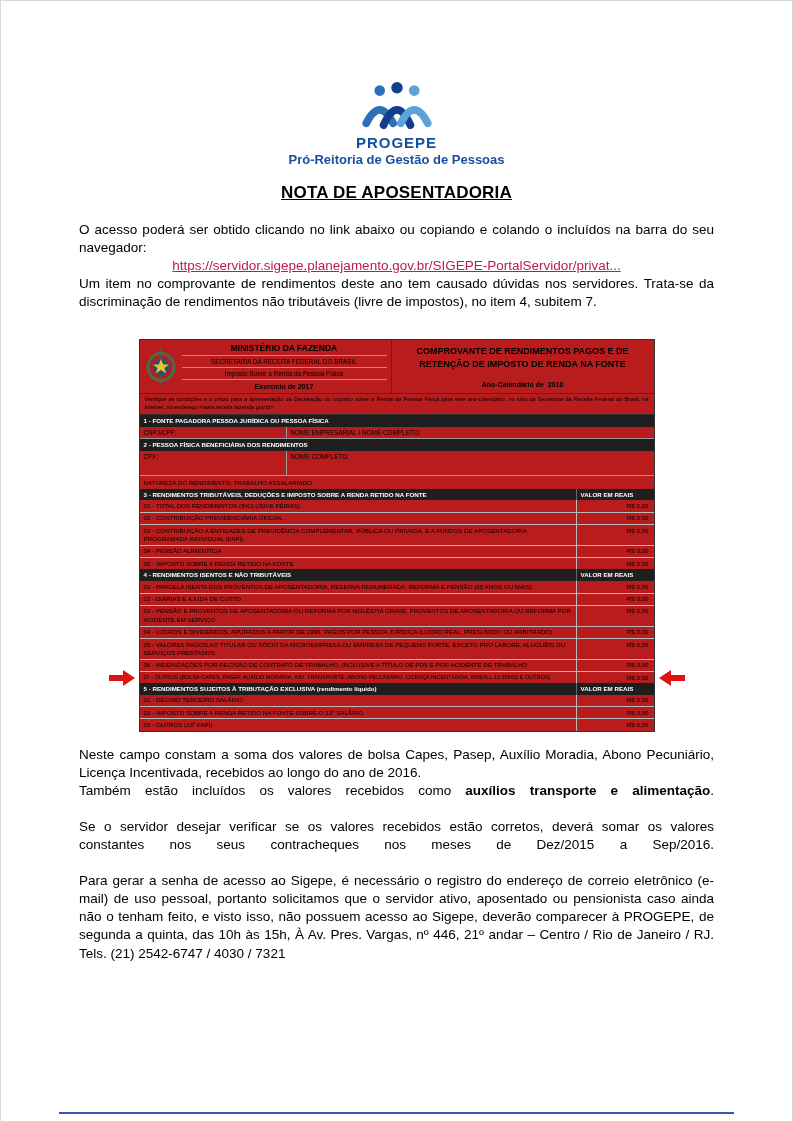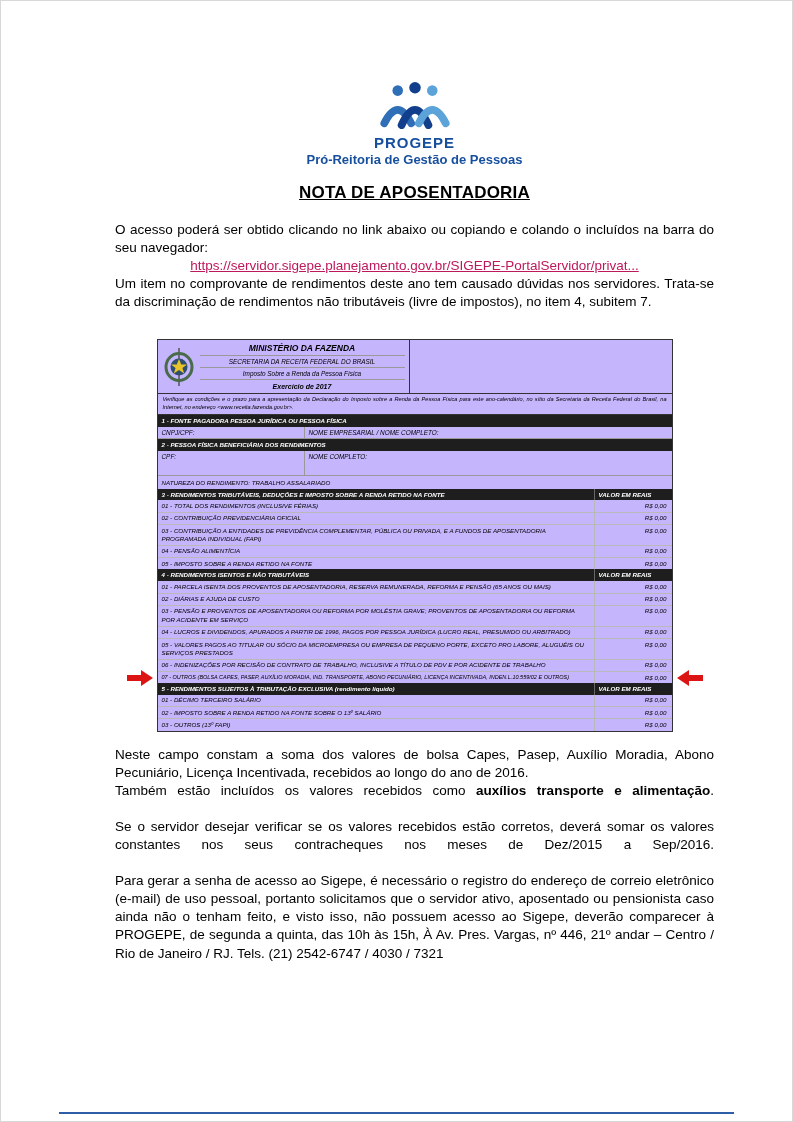--- a/index.html
+++ b/index.html
@@ -7,21 +7,21 @@
   body {
     width: 793px; height: 1122px;
     background: #ffffff;
     font-family: "Liberation Sans", sans-serif;
     color: #000;
   }
   .page {
     position: relative;
     width: 793px; height: 1122px;
     border: 1px solid #d8d8d8;
-    padding: 80px 78px 30px 114px;
+    padding: 80px 78px 30px 78px;
     overflow: hidden;
   }
 
   
   .logo-block { text-align: center; margin-bottom: 16px; }
   .logo-name { color: #164f9e; font-weight: bold; font-size: 15px; letter-spacing: 1px; margin-top: 1px; }
   .logo-sub  { color: #164f9e; font-weight: bold; font-size: 13px; margin-top: 1px; }
 
   
   .doc-title {
@@ -31,21 +31,21 @@
 
   
   .para { font-size: 13.5px; line-height: 1.34; text-align: justify; margin: 0; }
   .mt { margin-top: 18px; }
   .stretch { text-align: justify; text-align-last: justify; }
   .link-line { text-align: center; font-size: 13.5px; line-height: 1.34; }
   .link { color: #be185d; text-decoration: underline; }
 
   
   .form-area { margin: 28px auto 14px auto; width: 516px; }
-  .form { width: 516px; border: 1.5px solid #333; background: #c4b5fd; font-style: italic; }
+  .form { width: 516px; border: 1.5px solid #333; background: #b91c1c; }
 
   .f-header { display: flex; border-bottom: 1.5px solid #333; }
   .f-h-left { width: 252px; border-right: 1.5px solid #333; padding: 3px 4px; display: flex; gap: 4px; align-items: center; }
   .crest { flex: 0 0 34px; }
   .f-h-left-text { flex: 1; text-align: center; }
   .f-ministry { font-size: 8.5px; font-weight: bold; padding-bottom: 2px; border-bottom: 1px solid #999; }
   .f-secretariat { font-size: 6.4px; padding: 2px 0; border-bottom: 1px solid #999; }
   .f-tax { font-size: 6.4px; padding: 2px 0; border-bottom: 1px solid #999; }
   .f-exercise { font-size: 7px; font-weight: bold; padding-top: 3px; }
   .f-h-right { flex: 1; padding: 5px 8px 3px 8px; text-align: center; display: flex; flex-direction: column; justify-content: space-between; }
@@ -122,20 +122,24 @@
             <circle cx="17" cy="20" r="8.5" fill="#2f4f6f"></circle>
             <polygon points="17,12 19.2,17.5 25,17.5 20.4,21 22.2,26.5 17,23 11.8,26.5 13.6,21 9,17.5 14.8,17.5" fill="#e8c32a"></polygon>
           </svg>
           <div class="f-h-left-text">
             <div class="f-ministry">MINISTÉRIO DA FAZENDA</div>
             <div class="f-secretariat">SECRETARIA DA RECEITA FEDERAL DO BRASIL</div>
             <div class="f-tax">Imposto Sobre a Renda da Pessoa Física</div>
             <div class="f-exercise"><span>Exercício de</span> <b>2017</b></div>
           </div>
         </div>
+        <div class="f-h-right">
+          <div class="f-doc-title">COMPROVANTE DE RENDIMENTOS PAGOS E DE RETENÇÃO DE IMPOSTO DE RENDA NA FONTE</div>
+          <div class="f-calendar"><span>Ano-Calendário de</span>&nbsp; <b>2016</b></div>
+        </div>
       </div>
 
       <div class="f-notice">Verifique as condições e o prazo para a apresentação da Declaração do Imposto sobre a Renda da Pessoa Física para este ano-calendário, no sítio da Secretaria da Receita Federal do Brasil, na Internet, no endereço &lt;www.receita.fazenda.gov.br&gt;.</div>
 
       <div class="f-secbar">1 - FONTE PAGADORA PESSOA JURÍDICA OU PESSOA FÍSICA</div>
       <div class="f-fields">
         <div class="f-field f-field-1">CNPJ/CPF:</div>
         <div class="f-field f-field-2">NOME EMPRESARIAL / NOME COMPLETO:</div>
       </div>
 

